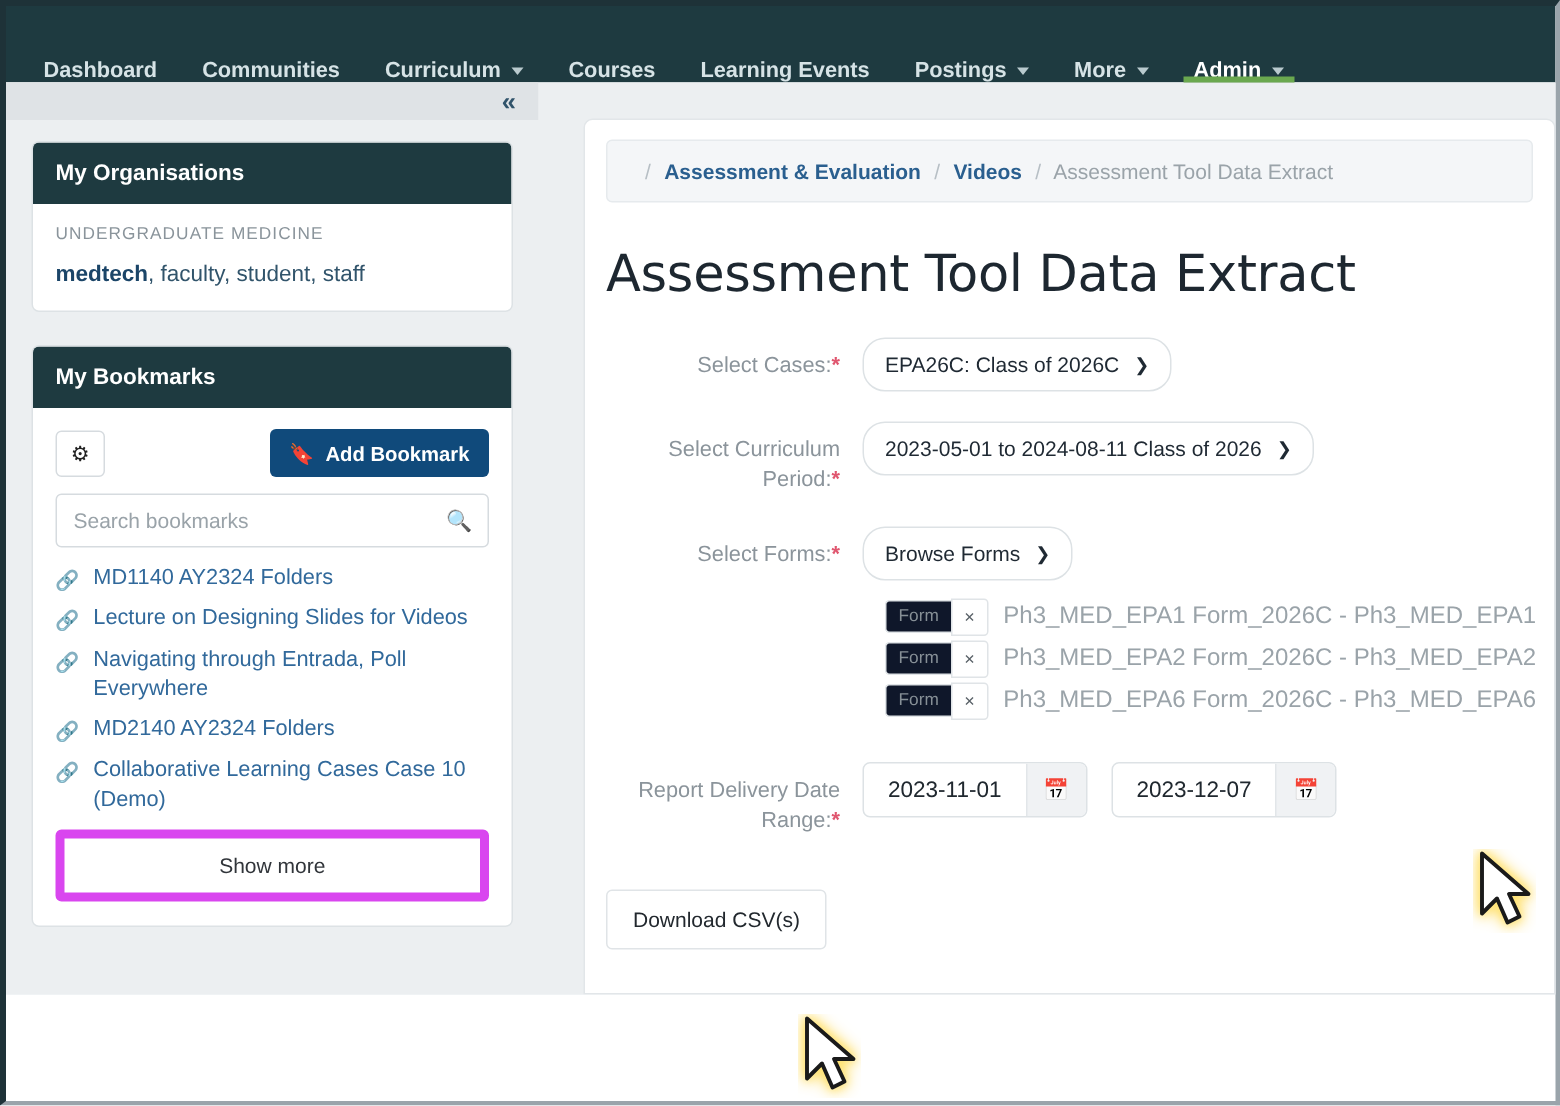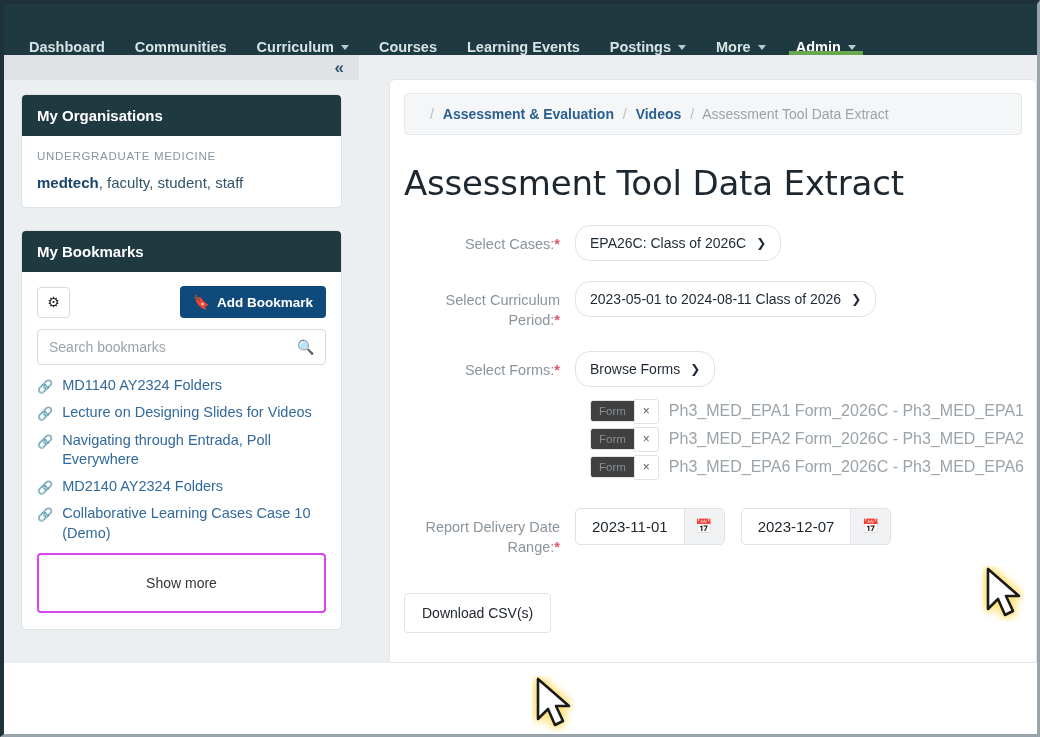--- a/index.html
+++ b/index.html
@@ -200,23 +200,23 @@
     font-size: 13px;
     flex: 0 0 auto;
     padding-top: 2px;
   }
   .bm-text { color: #31699b; font-size: 14.5px; }
 
   .show-more {
     display: block;
     width: 100%;
     margin-top: 10px;
-    padding: 20px 0;
-    background: #ffffff;
-    border: 2px solid #d946ef;
+    padding: 10px 0;
+    background: #ffffff;
+    border: 6px solid #d946ef;
     border-radius: 4px;
     font-size: 14px;
     color: #31353a;
     cursor: pointer;
     font-family: "Liberation Sans", sans-serif;
   }
 
   
   .main {
     flex: 1;
@@ -289,21 +289,21 @@
 
   .chips { margin-left: 200px; margin-top: -8px; }
   .chip-row {
     display: flex;
     align-items: center;
     gap: 0;
     margin-bottom: 3px;
   }
   .chip-tag {
     border: 1px solid #e0e4e7;
-    background: #404040;
+    background: #0f172a;
     color: #868f96;
     font-size: 11.5px;
     padding: 4px 8px;
     border-radius: 3px 0 0 3px;
     border-right: none;
   }
   .chip-x {
     border: 1px solid #e0e4e7;
     background: #ffffff;
     color: #5a6268;

